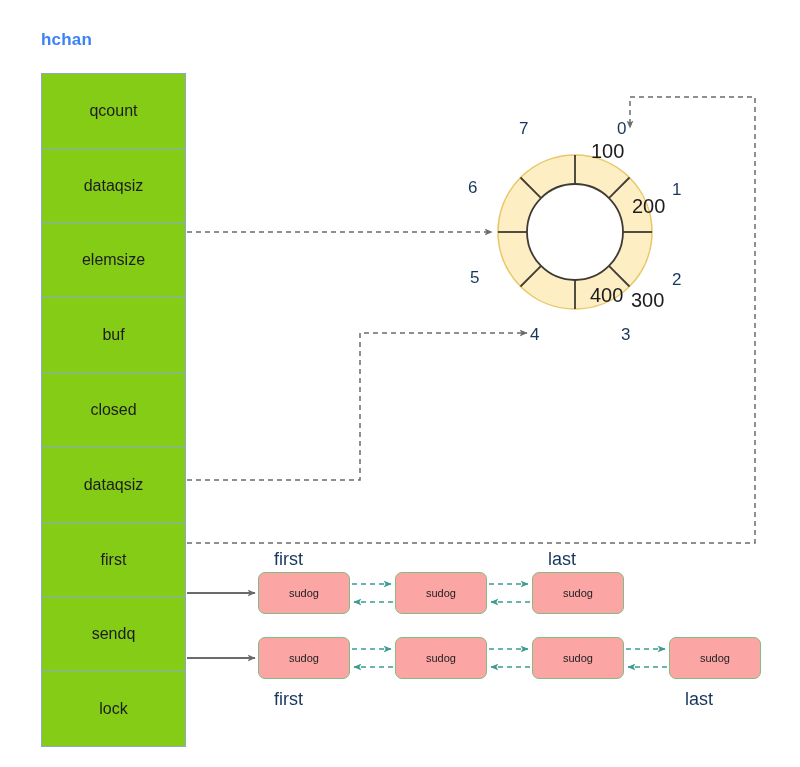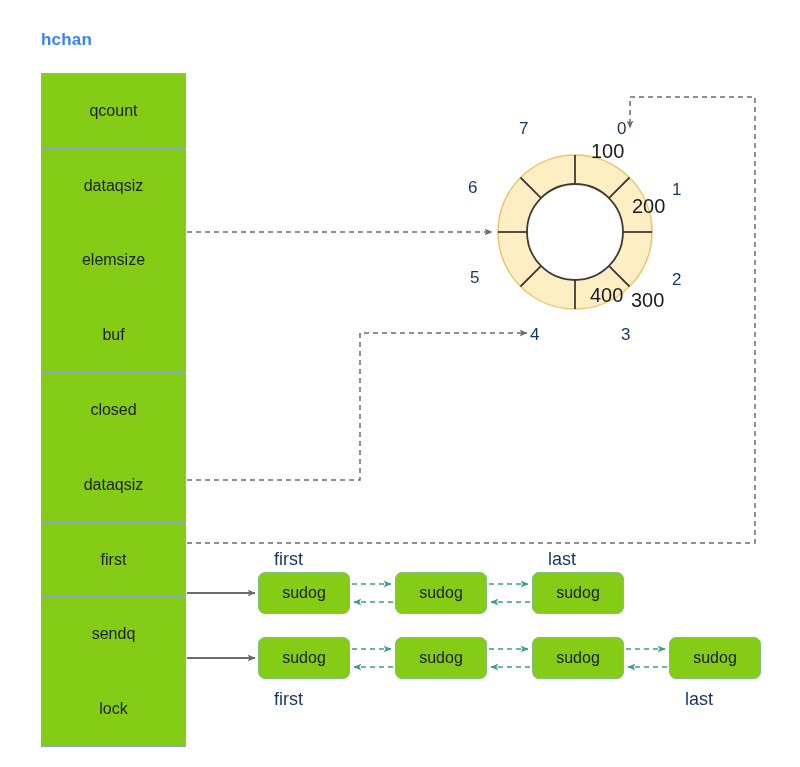--- a/index.html
+++ b/index.html
@@ -71,28 +71,28 @@
     position: absolute;
     font-size: 20px;
     color: #1d1d1d;
     white-space: nowrap;
   }
 
   
   .sudog {
     position: absolute;
     height: 42px;
-    background: #84cc16;
+    background: #fca5a5;
     border: 1.6px solid #82bd82;
     border-radius: 7px;
     box-sizing: border-box;
     display: flex;
     align-items: center;
     justify-content: center;
-    font-size: 16px;
+    font-size: 11px;
     color: #1d1d1d;
   }
   .qlabel {
     position: absolute;
     font-size: 18px;
     color: #17365d;
     white-space: nowrap;
     text-align: left;
   }
 </style>

